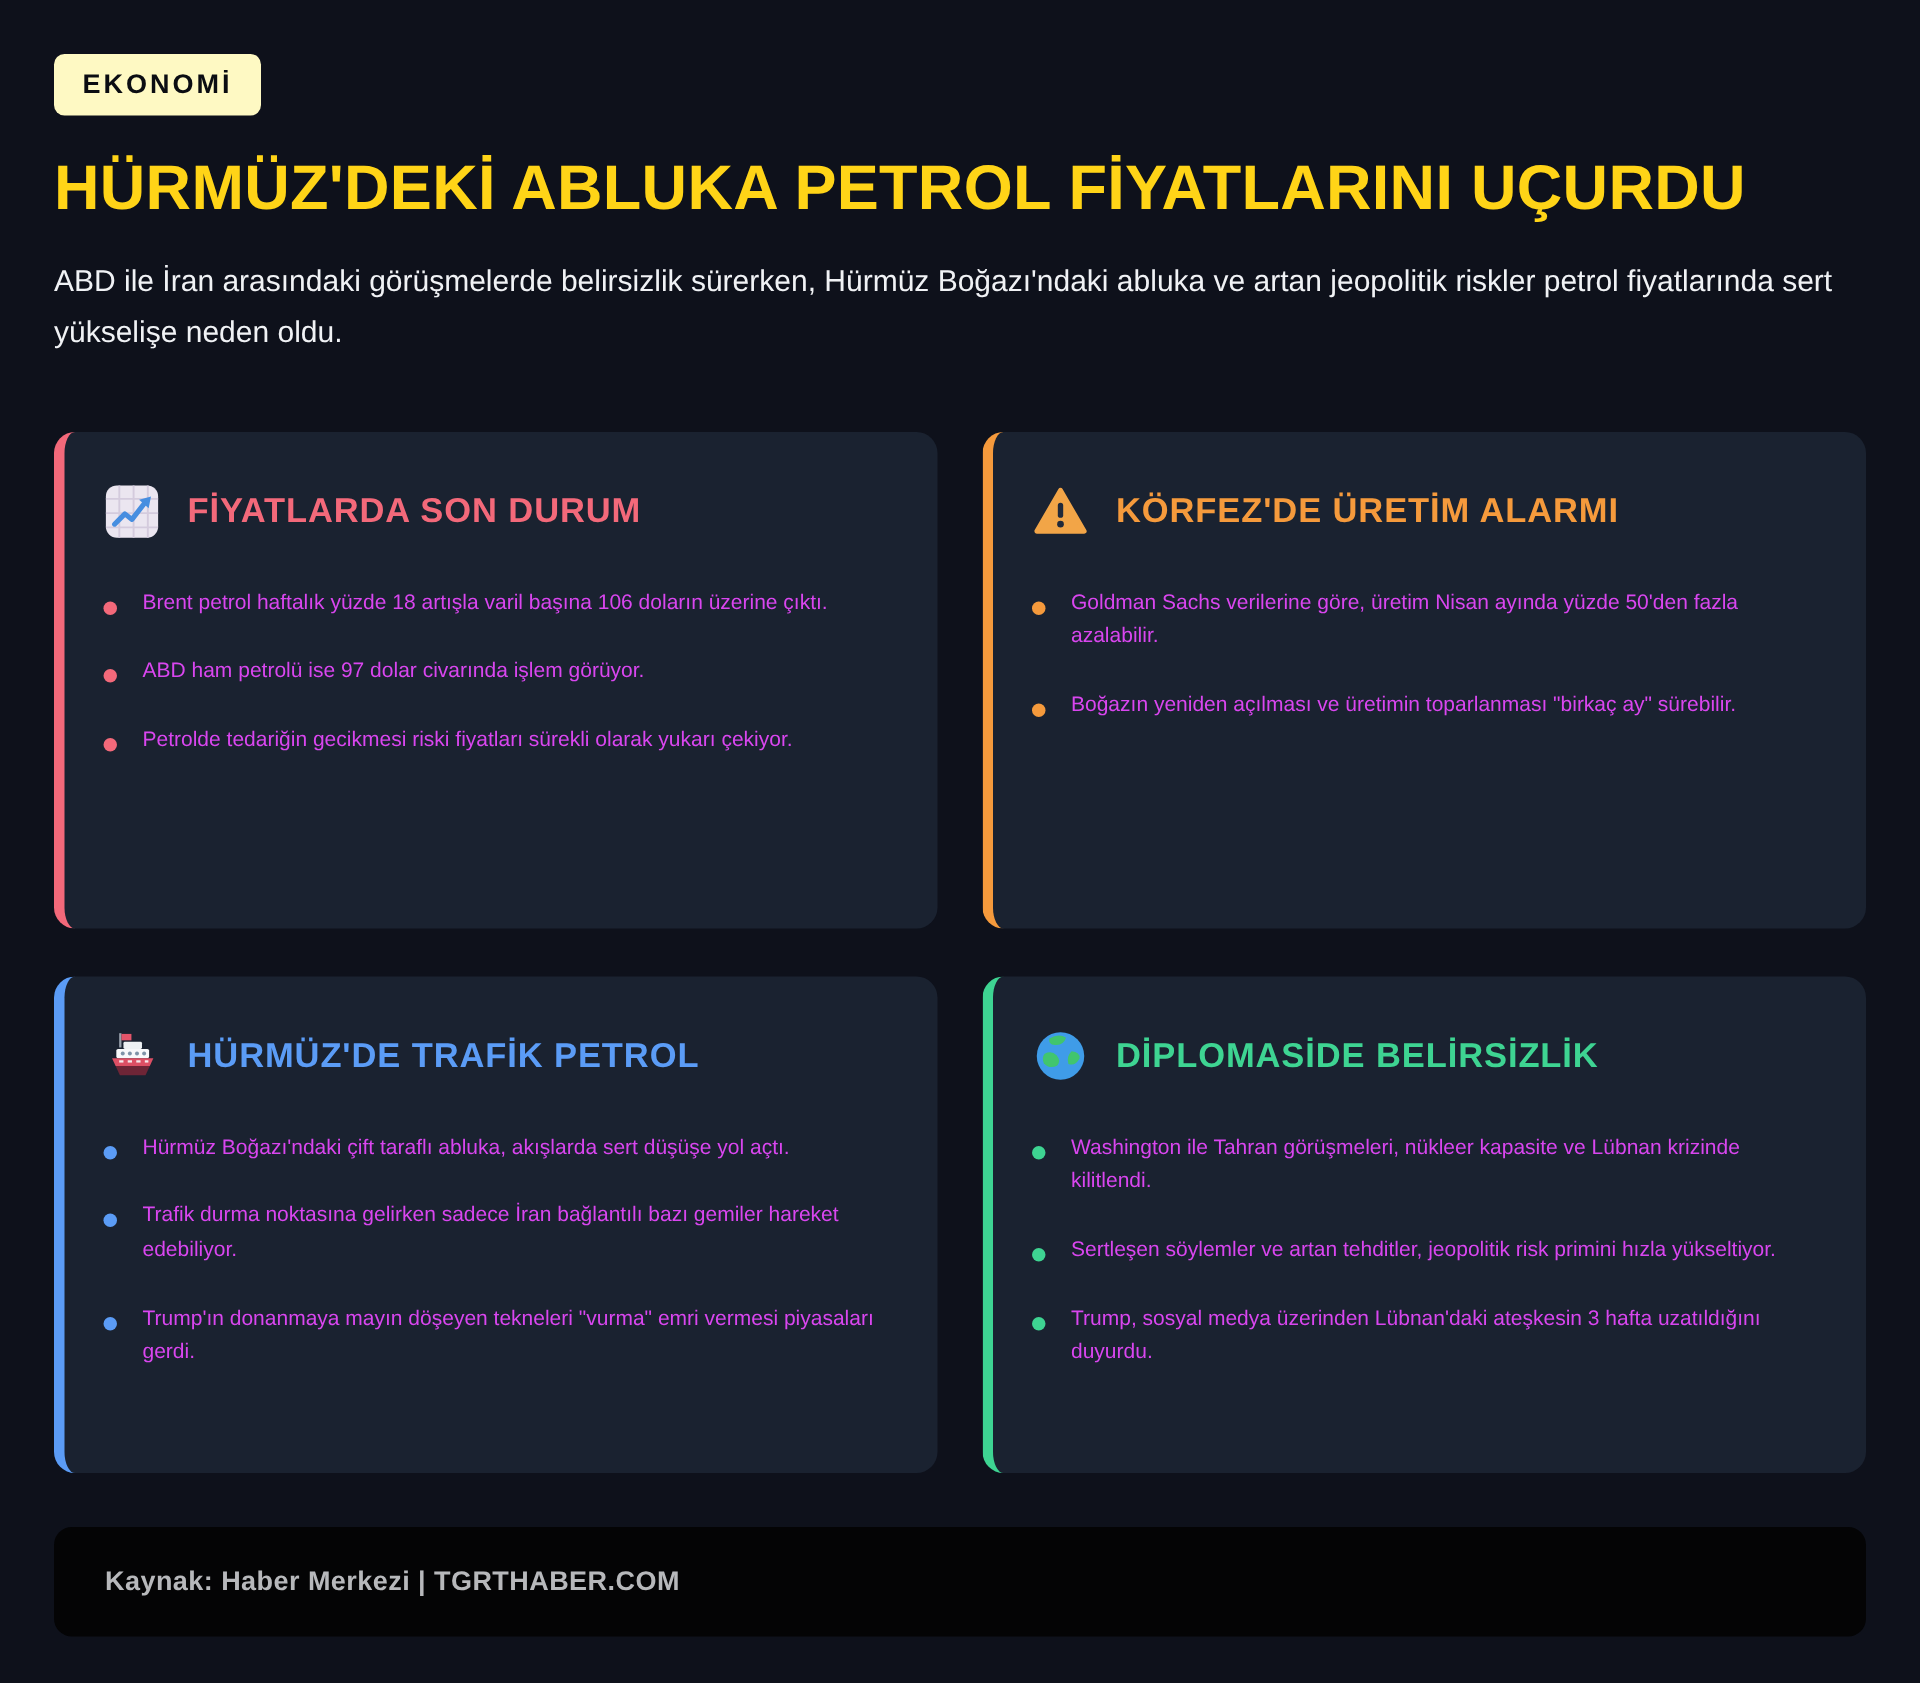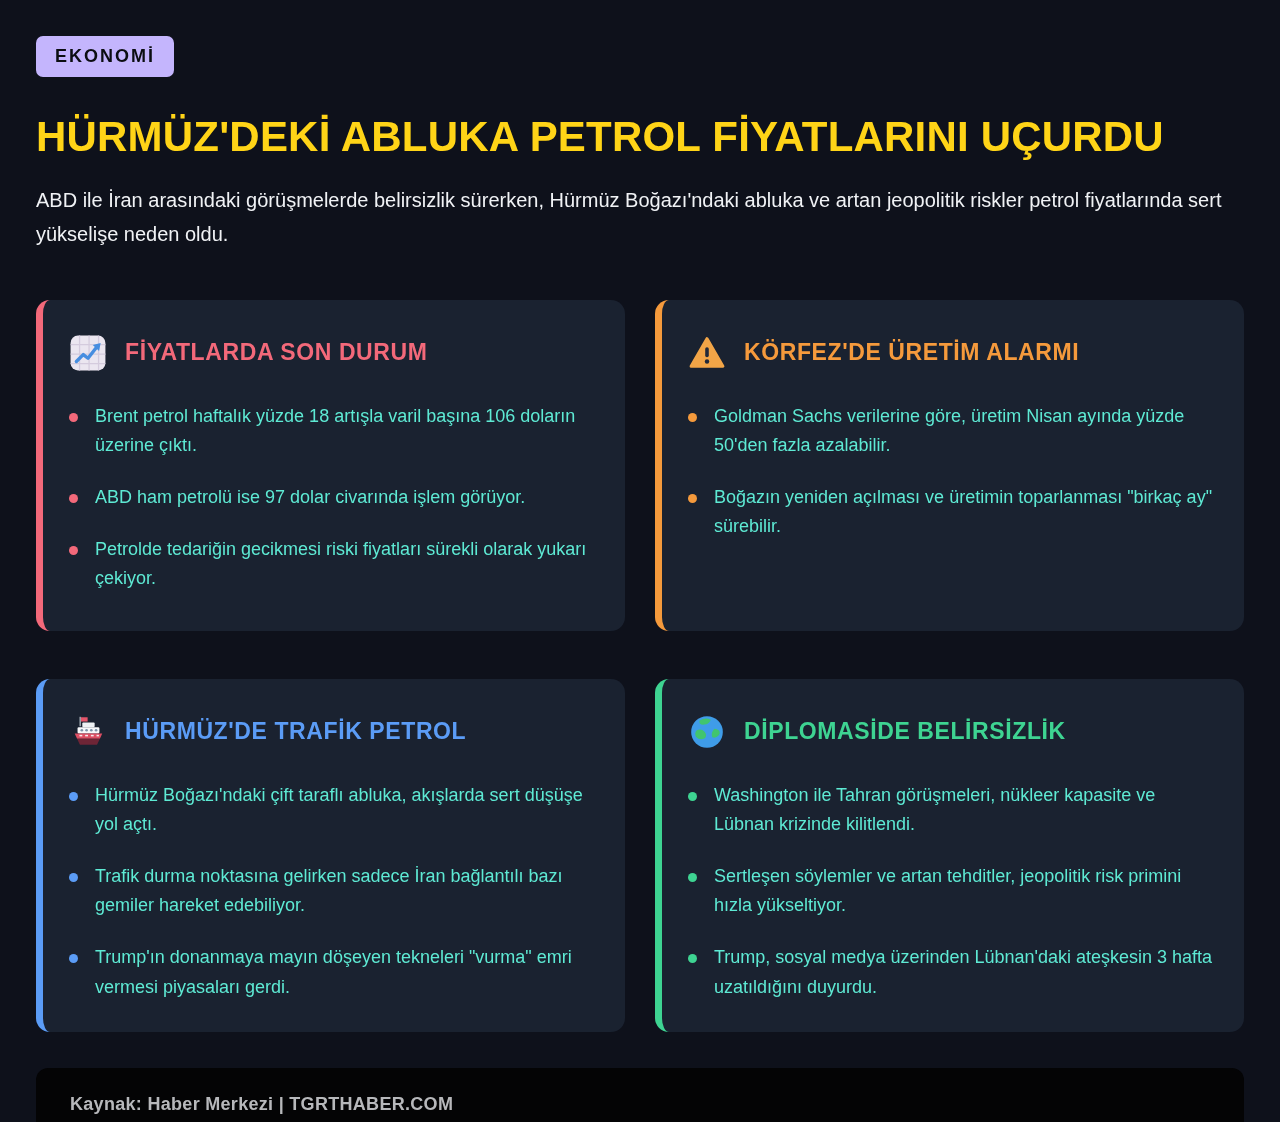--- a/index.html
+++ b/index.html
@@ -7,28 +7,28 @@
   body {
     height: 1122px;
     background: #0e111b;
     font-family: "Liberation Sans", "DejaVu Sans", sans-serif;
     overflow: hidden;
   }
   .page { padding: 36px 36px 34px 36px; }
 
   .badge {
     display: inline-block;
-    background: #c4b5fd;
+    background: #fef9c3;
     color: #0b0d12;
     font-size: 18px;
     font-weight: 700;
     letter-spacing: 2px;
     padding: 10px 19px;
     border-radius: 7px;
-    margin-bottom: 36px;
+    margin-bottom: 24px;
   }
 
   .headline {
     color: #ffd417;
     font-size: 42px;
     font-weight: 800;
     letter-spacing: 0.2px;
     margin-bottom: 22px;
     white-space: nowrap;
   }
@@ -38,21 +38,21 @@
     font-size: 20px;
     line-height: 1.72;
     max-width: 1190px;
     margin-bottom: 48px;
     font-weight: 400;
   }
 
   .cards {
     display: grid;
     grid-template-columns: 1fr 1fr;
-    gap: 48px 30px;
+    gap: 32px 30px;
   }
 
   .card {
     background: #1a2230;
     border-left: 7px solid var(--accent, #888);
     border-radius: 14px;
     padding: 28px 30px 30px 26px;
     min-height: 331px;
   }
 
@@ -74,22 +74,22 @@
   .bullets { list-style: none; display: flex; flex-direction: column; gap: 23px; }
   .bullet { display: flex; gap: 17px; }
   .dot {
     width: 9px; height: 9px;
     border-radius: 50%;
     background: var(--accent, #fff);
     margin-top: 11px;
     flex-shrink: 0;
   }
   .bullet-text {
-    color: #5eead4;
-    font-size: 18px;
+    color: #d946ef;
+    font-size: 14px;
     line-height: 1.62;
     max-width: 520px;
   }
 
   .footer {
     margin-top: 36px;
     background: #040405;
     border-radius: 12px;
     padding: 26px 34px;
   }

